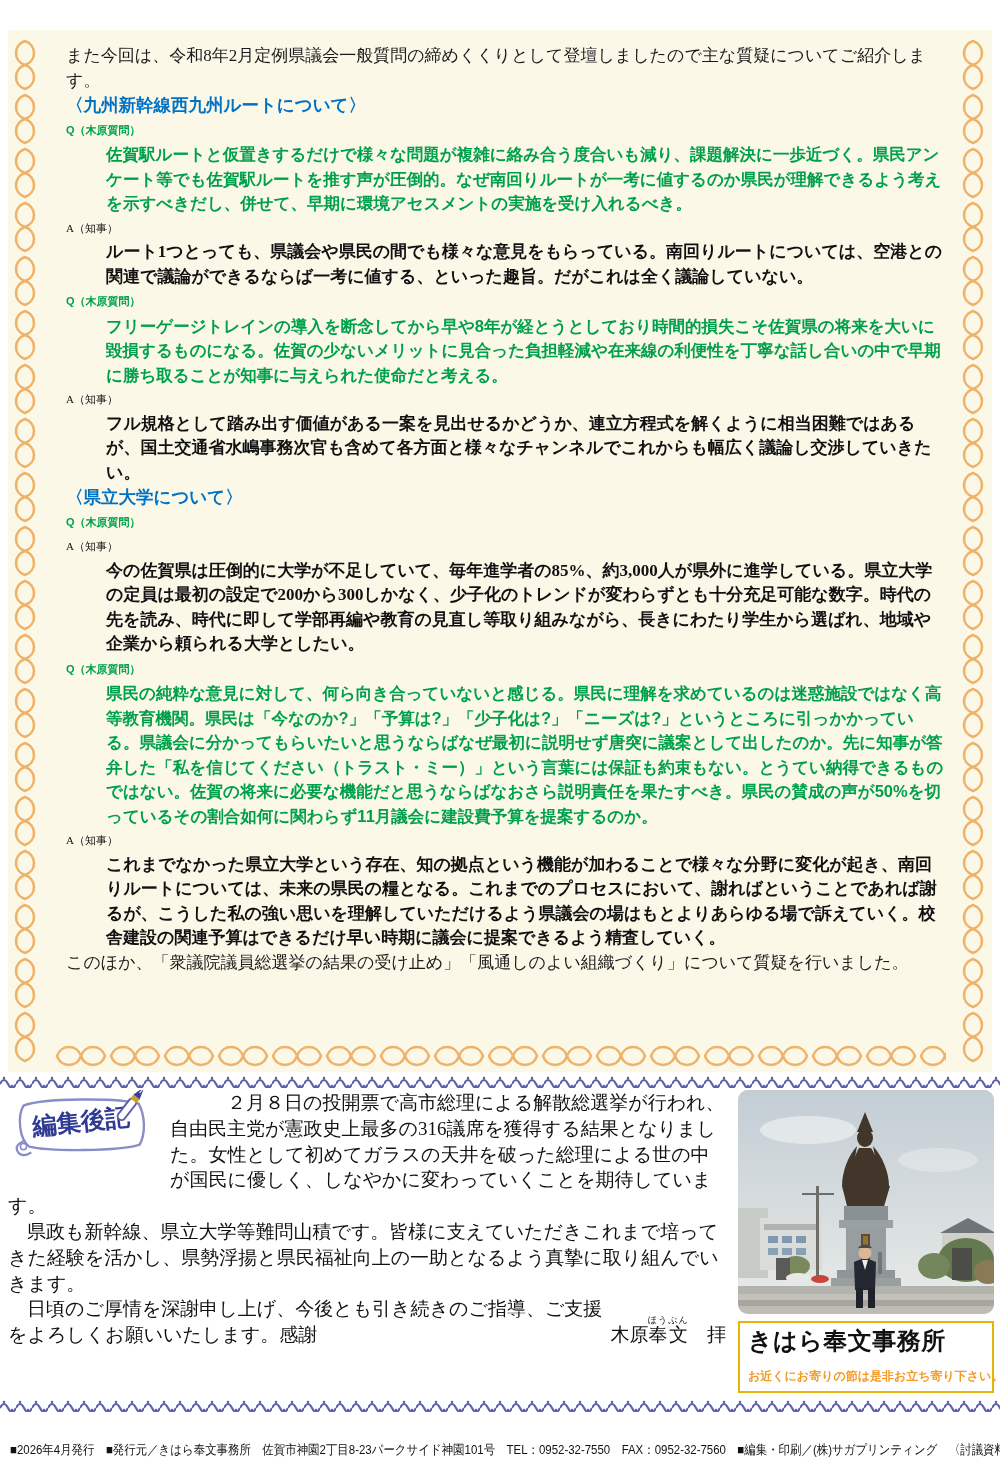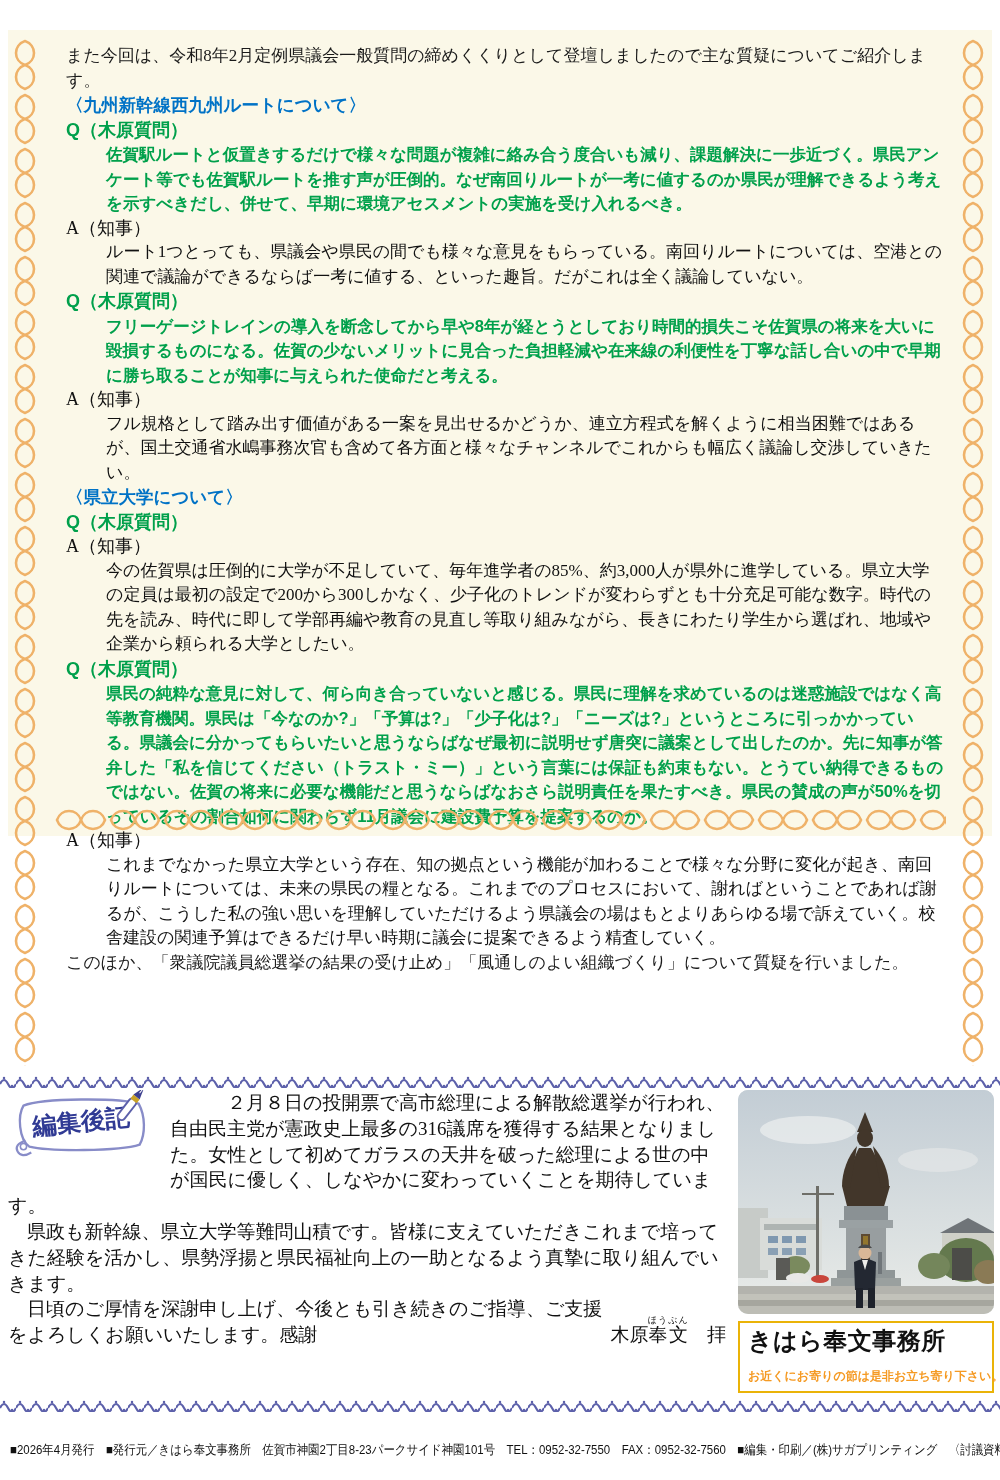--- a/index.html
+++ b/index.html
@@ -1,33 +1,33 @@
 <!DOCTYPE html>
 <html><head>
 <meta charset="utf-8">
 <style>
   html,body{margin:0;padding:0;background:#ffffff;}
   .page{position:relative;width:1000px;height:1480px;background:#ffffff;overflow:hidden;
         font-family:"Liberation Serif",serif;color:#1a1a1a;}
 
   
-  .qa-box{position:absolute;left:8px;top:30px;width:984px;height:806px;
+  .qa-box{position:absolute;left:8px;top:30px;width:984px;height:1042px;
           background:#FBF8E8;box-sizing:border-box;padding:14px 46px 0 58px;}
   .orn{position:absolute;}
   .orn-left{left:3px;top:8px;}
   .orn-right{right:5px;top:8px;}
   .orn-bottom{left:46px;bottom:3px;}
 
   .qa-intro{font-size:17px;line-height:24.5px;}
   .qa-header{font-family:"Liberation Sans",sans-serif;font-weight:bold;
              color:#0072C6;font-size:17.5px;line-height:24.5px;}
-  .qa-label{font-size:18px;line-height:24.5px;}
+  .qa-label{font-size:11px;line-height:24.5px;}
   .qa-label.q{font-family:"Liberation Sans",sans-serif;font-weight:bold;color:#00A04B;}
   .qa-label.a{font-family:"Liberation Serif",serif;color:#111;}
-  .qa-text{margin-left:40px;}
+  .qa-text{margin-left:40px;font-weight:bold;}
   .qa-text.q{font-family:"Liberation Sans",sans-serif;font-weight:bold;color:#00A04B;
              font-size:16.5px;line-height:24.5px;}
   .qa-text.a{font-size:17px;line-height:24.5px;color:#111;}
   .qa-closing{font-size:17px;line-height:24.5px;}
 
   
   .divider{position:absolute;left:0;width:1000px;height:13px;}
   .divider.d1{top:1075px;}
   .divider.d2{top:1399px;}
 

